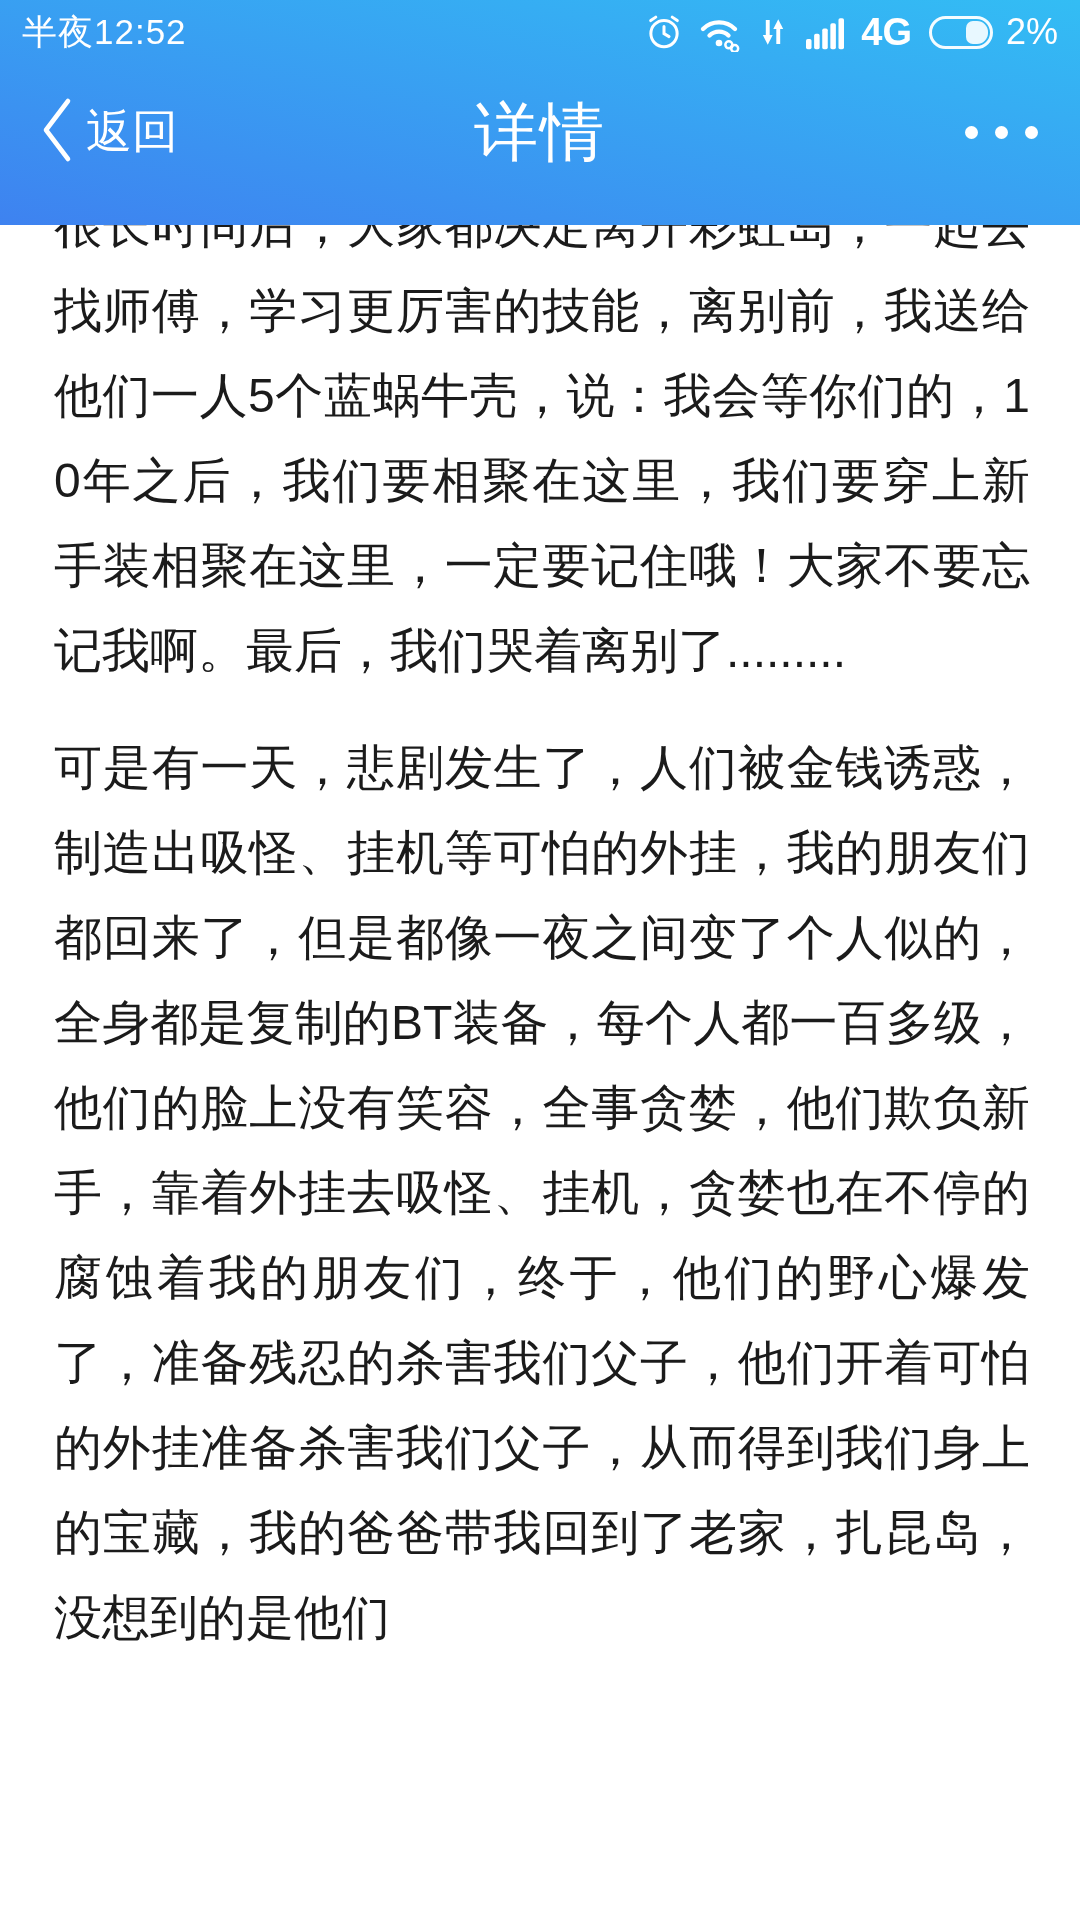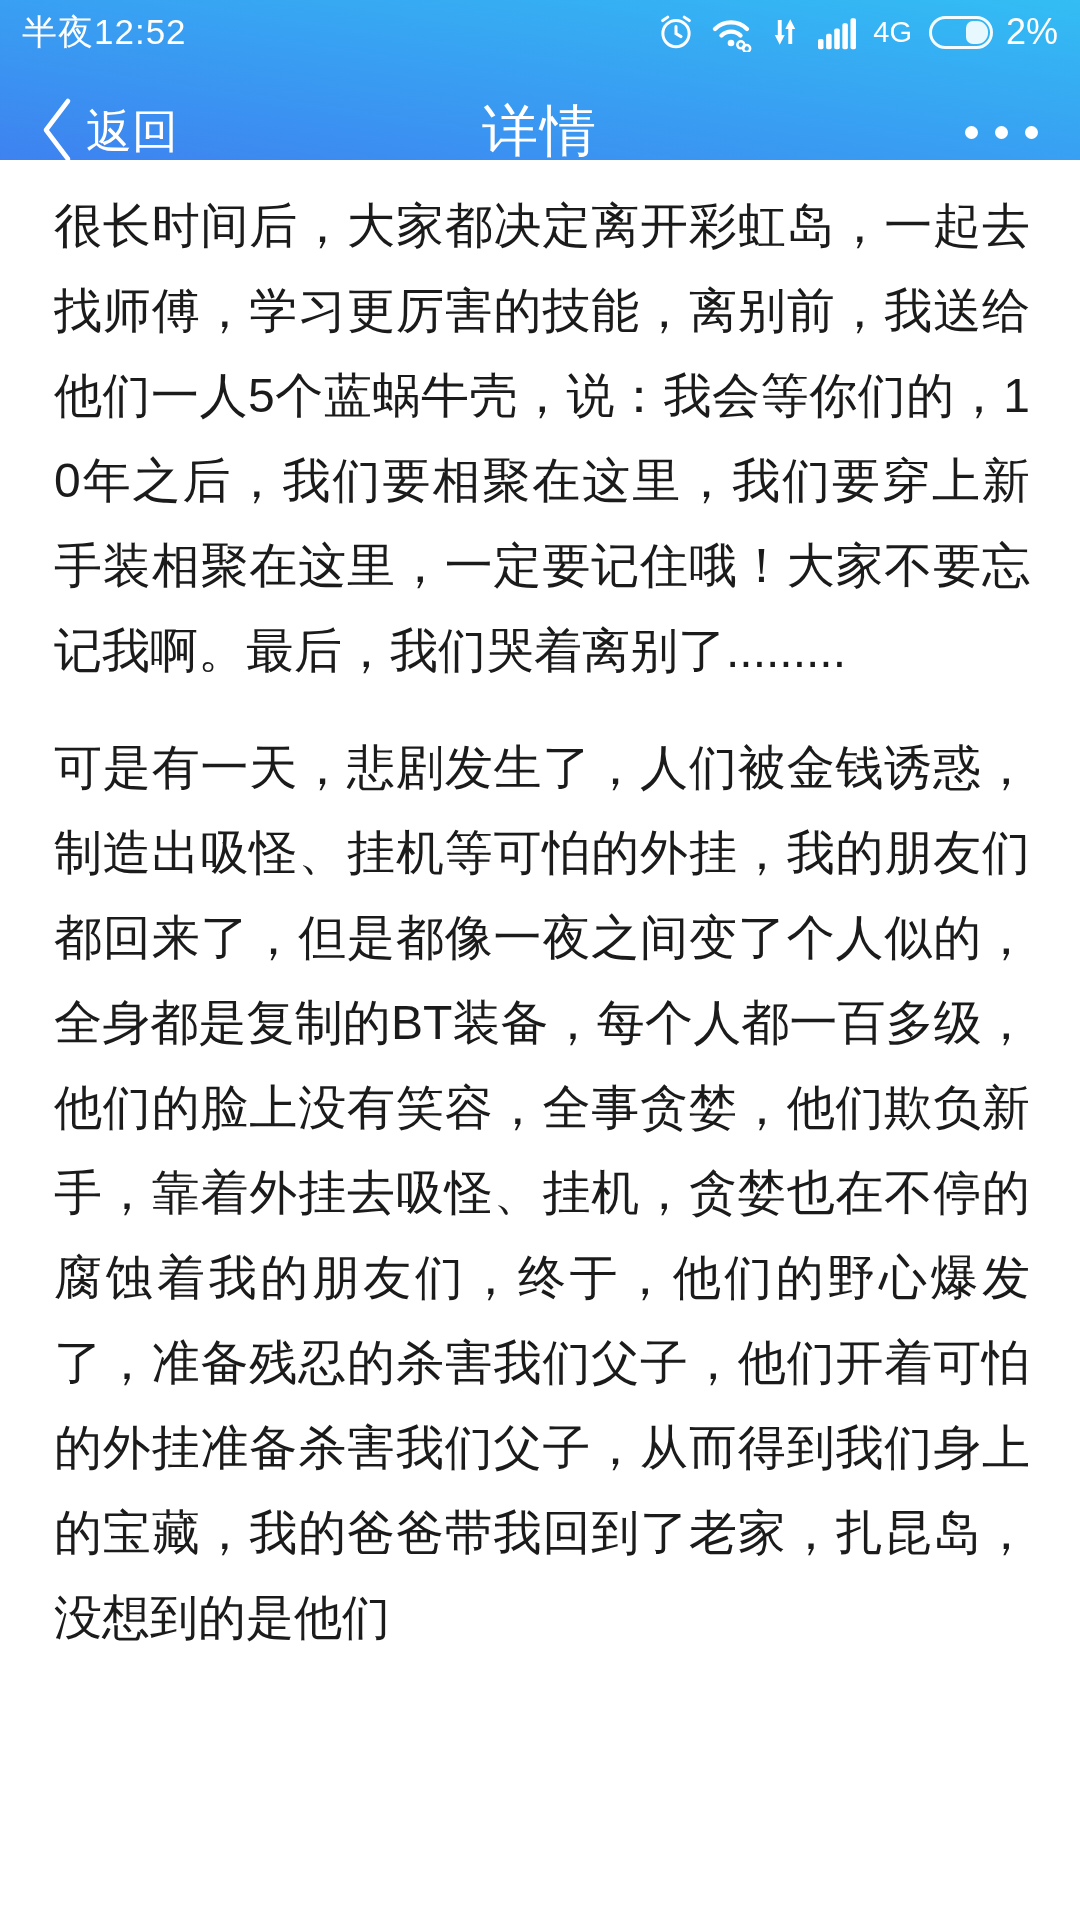--- a/index.html
+++ b/index.html
@@ -4,45 +4,45 @@
 <style>
   html,body{margin:0;padding:0;}
   body{
     width:1080px;height:1920px;overflow:hidden;background:#ffffff;
     font-family:"Liberation Sans","DejaVu Sans",sans-serif;
   }
   .screen{position:relative;width:1080px;height:1920px;overflow:hidden;background:#fff;}
 
   
   .app-header{
-    position:absolute;top:0;left:0;width:1080px;height:160px;z-index:10;
+    position:absolute;top:0;left:0;width:1080px;height:225px;z-index:10;
     background:linear-gradient(to top right,#3e82f0 0%,#33bdf4 100%);
     color:#fff;
   }
   .status-bar{
     display:flex;justify-content:space-between;align-items:center;
     height:58px;padding:6px 22px 0 22px;box-sizing:border-box;
   }
   .status-time{font-size:35px;letter-spacing:1px;}
   .status-icons{display:flex;align-items:center;gap:13px;}
   .status-icons svg{display:block;}
-  .net-label{font-size:29px;font-weight:400;margin-left:2px;}
+  .net-label{font-size:38px;font-weight:700;margin-left:2px;}
   .battery{position:relative;width:64px;height:33px;border:3px solid rgba(255,255,255,.95);
     border-radius:18px;box-sizing:border-box;margin-left:4px;}
   .battery-fill{position:absolute;top:2px;bottom:2px;right:2px;width:22px;
     background:#e8f8ff;border-radius:7px 11px 11px 7px;}
   .battery-pct{font-size:36px;}
 
   .nav-bar{position:relative;height:148px;display:flex;align-items:center;padding:0 38px;box-sizing:border-box;}
   .back-button{display:flex;align-items:center;gap:12px;z-index:2;}
   .back-label{font-size:46px;}
   .nav-title{
     position:absolute;left:0;right:0;top:0;bottom:0;
     display:flex;align-items:center;justify-content:center;
-    font-size:56px;font-weight:500;letter-spacing:2px;z-index:1;
+    font-size:64px;font-weight:500;letter-spacing:2px;z-index:1;
   }
   .more-button{margin-left:auto;display:flex;align-items:center;gap:17px;z-index:2;padding:14px 4px;}
   .more-button .dot{width:13px;height:13px;border-radius:50%;background:#fff;}
 
   
   .content{
     position:absolute;top:183px;left:54px;right:50px;z-index:1;
     color:#1b1b1b;font-size:48px;line-height:85px;
   }
   .content p{

